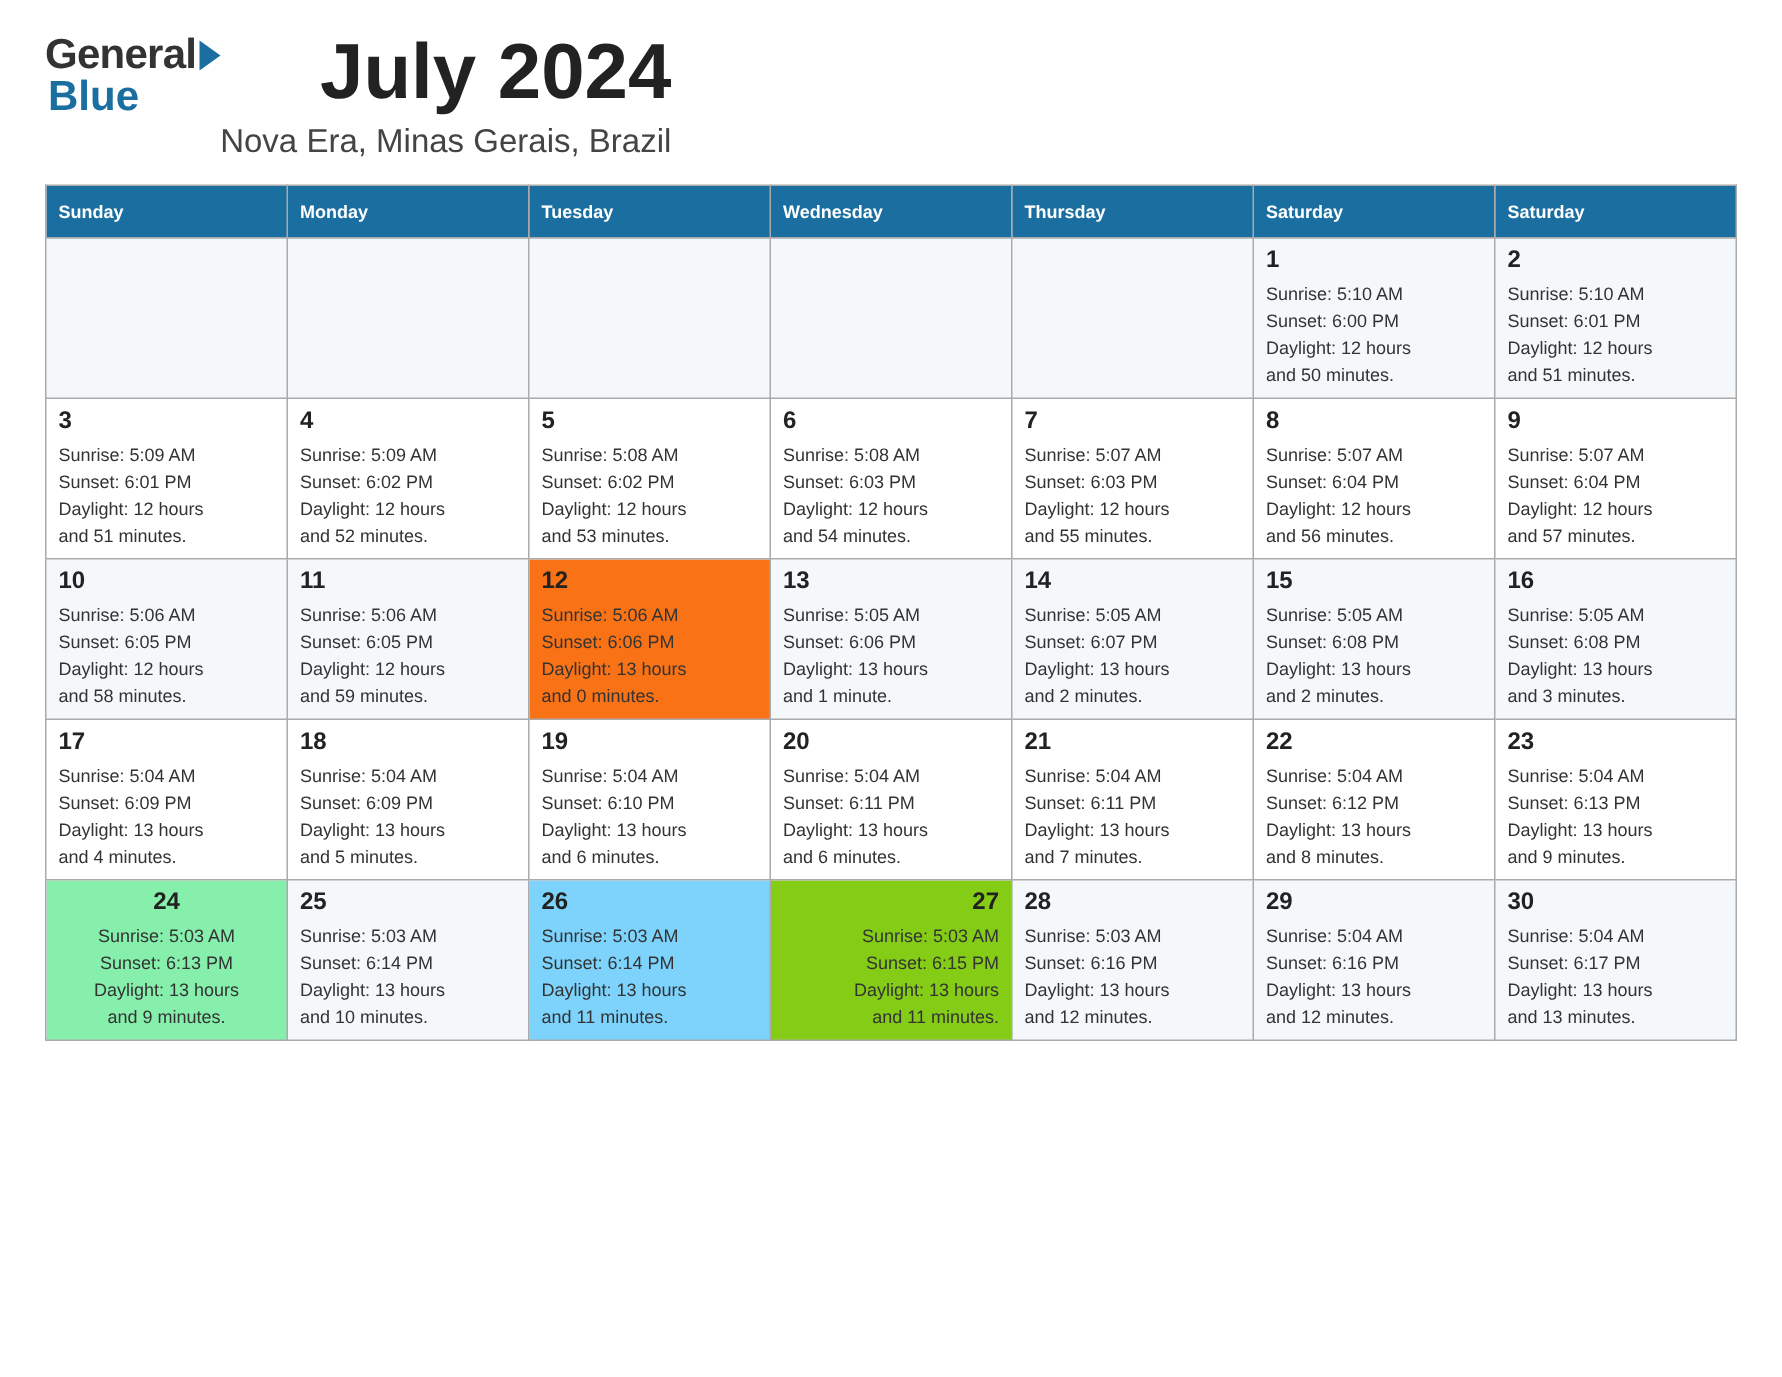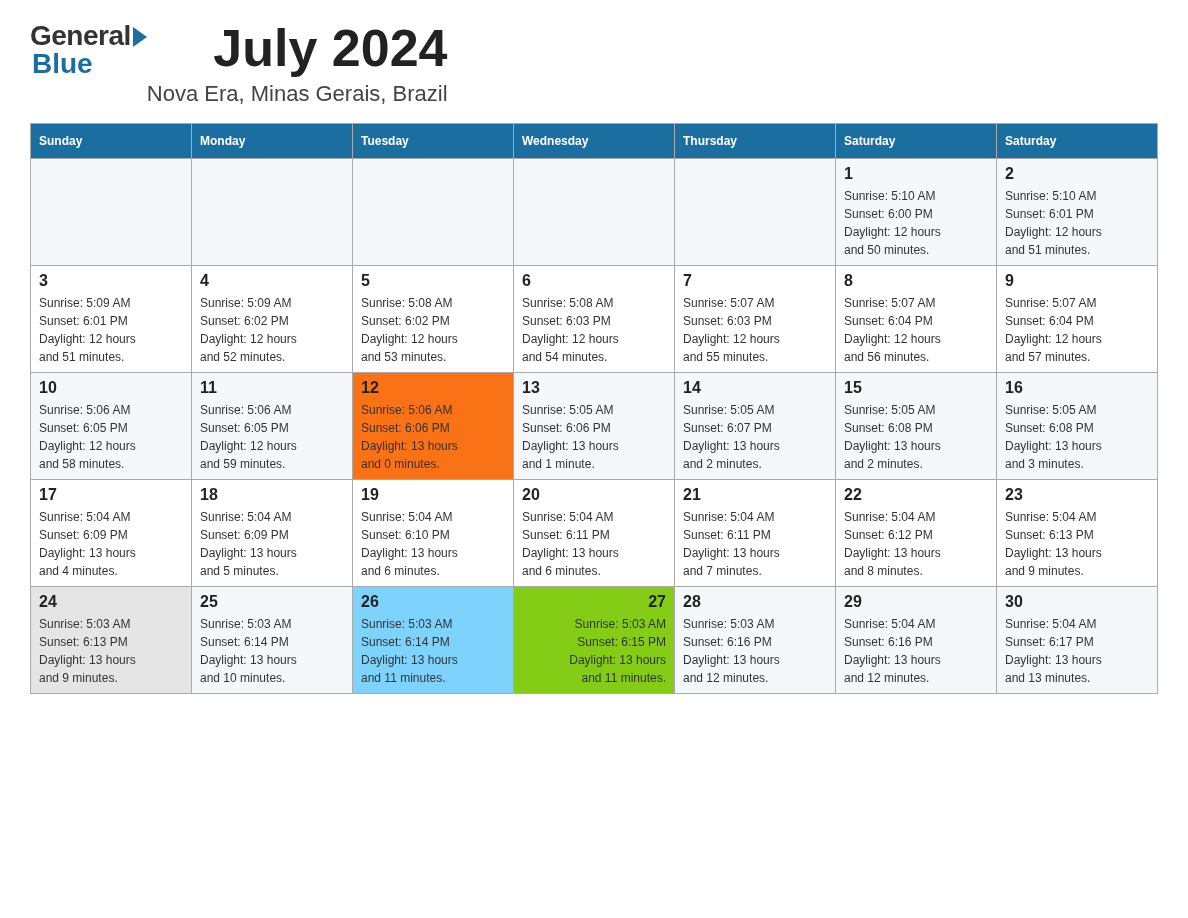--- a/index.html
+++ b/index.html
@@ -305,21 +305,21 @@
         </td>
         <td style="background: rgb(255, 255, 255);">
           <span class="day-number">23</span>
           <div class="day-info" style="white-space: pre-line;">Sunrise: 5:04 AM
 Sunset: 6:13 PM
 Daylight: 13 hours
 and 9 minutes.</div>
         </td>
       </tr>
       <tr>
-        <td style="background: #e5e5e5;">
+        <td style="background: #86efac; text-align: center;">
           <span class="day-number">24</span>
           <div class="day-info" style="white-space: pre-line;">Sunrise: 5:03 AM
 Sunset: 6:13 PM
 Daylight: 13 hours
 and 9 minutes.</div>
         </td>
         <td style="background: rgb(245, 248, 251);">
           <span class="day-number">25</span>
           <div class="day-info" style="white-space: pre-line;">Sunrise: 5:03 AM
 Sunset: 6:14 PM

